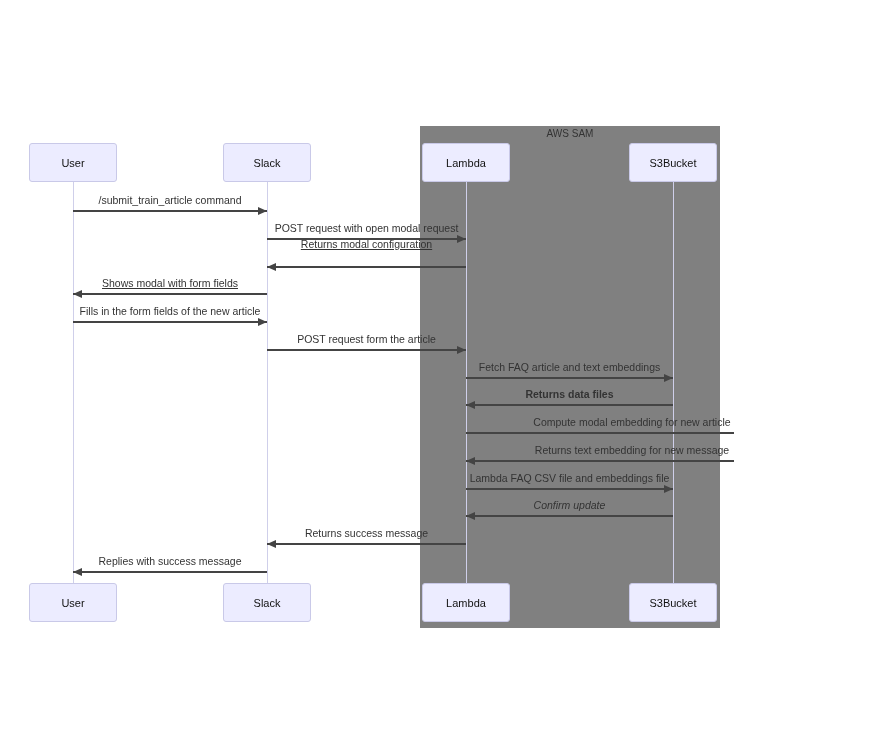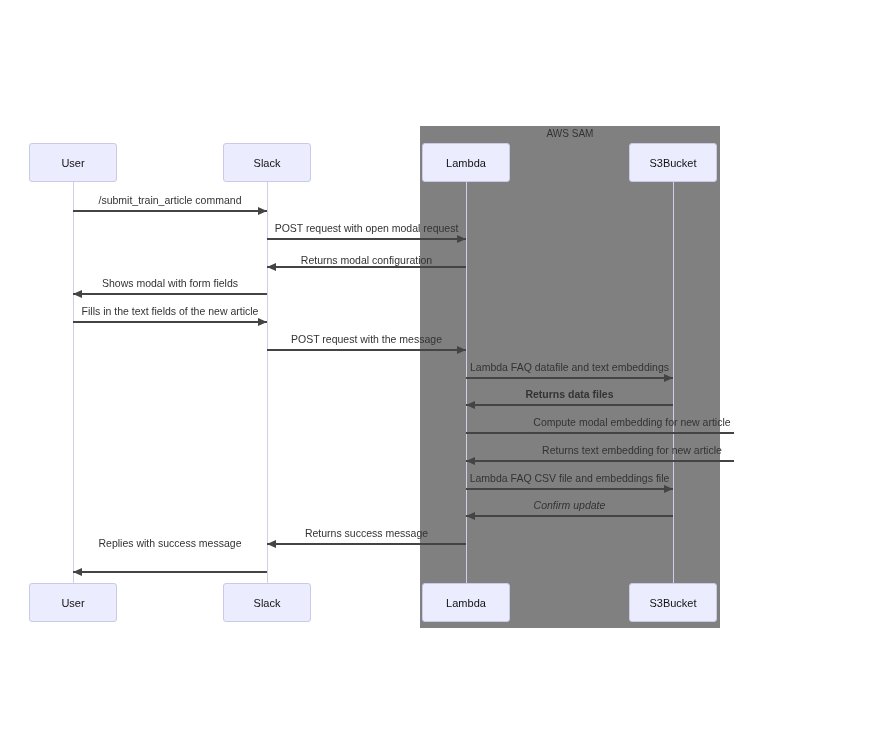--- a/index.html
+++ b/index.html
@@ -79,54 +79,54 @@
     </div>
   <div id="layer-messages">
       <div class="msg-line" style="left: 73px; top: 210px; width: 194px;"></div>
       <div class="msg-arrow right" style="top: 206.5px; left: 258px;"></div>
       <div class="msg-label" style="left: 170px; top: 194px;">/submit_train_article command</div>
       <div class="msg-line" style="left: 267px; top: 238px; width: 199px;"></div>
       <div class="msg-arrow right" style="top: 234.5px; left: 457px;"></div>
       <div class="msg-label" style="left: 366.5px; top: 222px;">POST request with open modal request</div>
       <div class="msg-line" style="left: 267px; top: 266px; width: 199px;"></div>
       <div class="msg-arrow left" style="top: 262.5px; left: 267px;"></div>
-      <div class="msg-label" style="left: 366.5px; top: 254px;">Returns modal configuration</div>
+      <div class="msg-label" style="left: 366.5px; top: 238px; text-decoration: underline;">Returns modal configuration</div>
       <div class="msg-line" style="left: 73px; top: 293px; width: 194px;"></div>
       <div class="msg-arrow left" style="top: 289.5px; left: 73px;"></div>
-      <div class="msg-label" style="left: 170px; top: 277px;">Shows modal with form fields</div>
+      <div class="msg-label" style="left: 170px; top: 277px; text-decoration: underline;">Shows modal with form fields</div>
       <div class="msg-line" style="left: 73px; top: 321px; width: 194px;"></div>
       <div class="msg-arrow right" style="top: 317.5px; left: 258px;"></div>
-      <div class="msg-label" style="left: 170px; top: 305px;">Fills in the text fields of the new article</div>
+      <div class="msg-label" style="left: 170px; top: 305px;">Fills in the form fields of the new article</div>
       <div class="msg-line" style="left: 267px; top: 349px; width: 199px;"></div>
       <div class="msg-arrow right" style="top: 345.5px; left: 457px;"></div>
-      <div class="msg-label" style="left: 366.5px; top: 333px;">POST request with the message</div>
+      <div class="msg-label" style="left: 366.5px; top: 333px;">POST request form the article</div>
       <div class="msg-line" style="left: 466px; top: 377px; width: 207px;"></div>
       <div class="msg-arrow right" style="top: 373.5px; left: 664px;"></div>
-      <div class="msg-label" style="left: 569.5px; top: 361px;">Lambda FAQ datafile and text embeddings</div>
+      <div class="msg-label" style="left: 569.5px; top: 361px;">Fetch FAQ article and text embeddings</div>
       <div class="msg-line" style="left: 466px; top: 404px; width: 207px;"></div>
       <div class="msg-arrow left" style="top: 400.5px; left: 466px;"></div>
       <div class="msg-label" style="left: 569.5px; top: 388px; font-weight: bold;">Returns data files</div>
       <div class="msg-line" style="left: 466px; top: 432px; width: 332px;"></div>
       <div class="msg-arrow right" style="top: 428.5px; left: 789px;"></div>
       <div class="msg-label" style="left: 632px; top: 416px;">Compute modal embedding for new article</div>
       <div class="msg-line" style="left: 466px; top: 460px; width: 332px;"></div>
       <div class="msg-arrow left" style="top: 456.5px; left: 466px;"></div>
-      <div class="msg-label" style="left: 632px; top: 444px;">Returns text embedding for new article</div>
+      <div class="msg-label" style="left: 632px; top: 444px;">Returns text embedding for new message</div>
       <div class="msg-line" style="left: 466px; top: 488px; width: 207px;"></div>
       <div class="msg-arrow right" style="top: 484.5px; left: 664px;"></div>
       <div class="msg-label" style="left: 569.5px; top: 472px;">Lambda FAQ CSV file and embeddings file</div>
       <div class="msg-line" style="left: 466px; top: 515px; width: 207px;"></div>
       <div class="msg-arrow left" style="top: 511.5px; left: 466px;"></div>
       <div class="msg-label" style="left: 569.5px; top: 499px; font-style: italic;">Confirm update</div>
       <div class="msg-line" style="left: 267px; top: 543px; width: 199px;"></div>
       <div class="msg-arrow left" style="top: 539.5px; left: 267px;"></div>
       <div class="msg-label" style="left: 366.5px; top: 527px;">Returns success message</div>
       <div class="msg-line" style="left: 73px; top: 571px; width: 194px;"></div>
       <div class="msg-arrow left" style="top: 567.5px; left: 73px;"></div>
-      <div class="msg-label" style="left: 170px; top: 537px;">Replies with success message</div>
+      <div class="msg-label" style="left: 170px; top: 555px;">Replies with success message</div>
     </div>
   <div id="layer-actors">
       <div class="actor-box" style="left: 29px; top: 143px;">
         <span>User</span>
       </div>
       <div class="actor-box" style="left: 29px; top: 583px;">
         <span>User</span>
       </div>
       <div class="actor-box" style="left: 223px; top: 143px;">
         <span>Slack</span>

